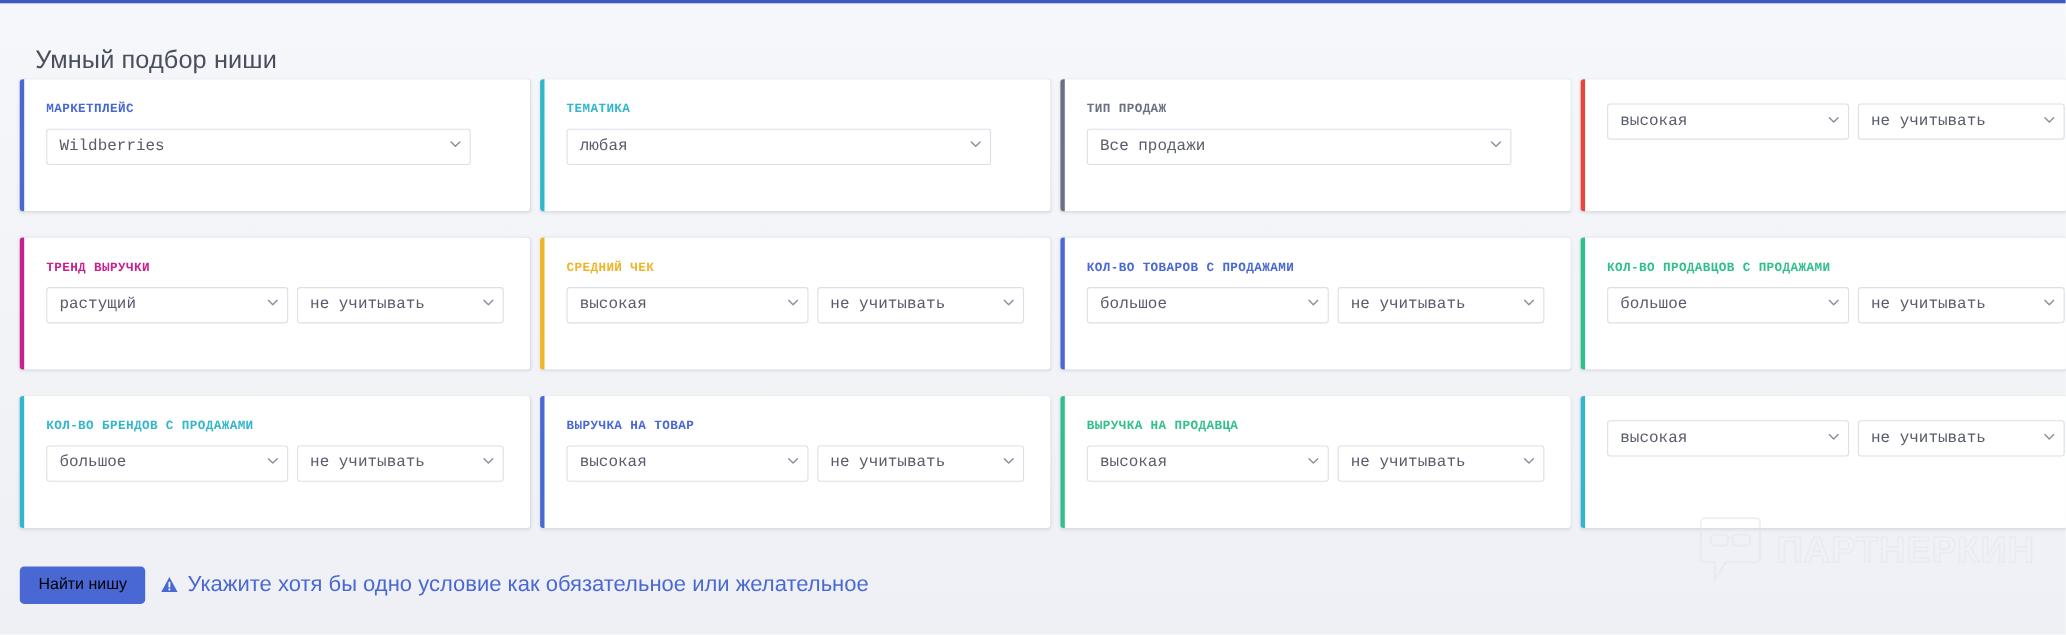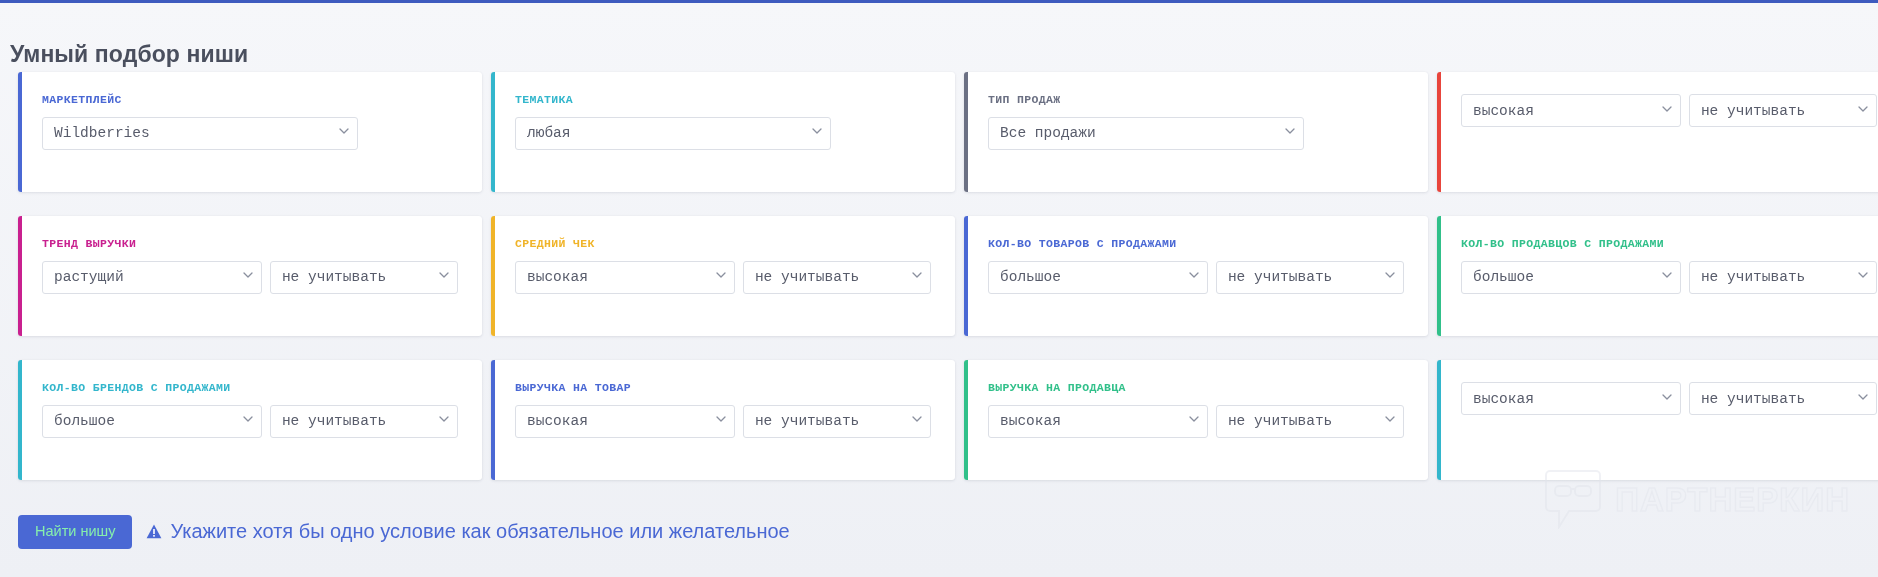--- a/index.html
+++ b/index.html
@@ -27,25 +27,25 @@
   .topbar-line {
     position: absolute;
     left: 0; top: 0;
     width: 100%;
     height: 3px;
     background: #3e5bbf;
   }
 
   .page-title {
     position: absolute;
-    left: 10px;
+    left: 32px;
     top: 26px;
     font-size: 23px;
     color: #4a4f5e;
-    font-weight: 700;
+    font-weight: 400;
     letter-spacing: 0.1px;
     white-space: nowrap;
   }
 
   .grid {
     position: absolute;
     left: 18px;
     top: 72px;
     width: 1842px;
     display: grid;
@@ -111,36 +111,36 @@
     position: absolute;
     right: 9px;
     top: 50%;
     width: 9px;
     height: 9px;
     margin-top: -5px;
     pointer-events: none;
   }
   .select .chev svg { display: block; }
 
-  .select.wide { width: 316px; }
+  .select.wide { width: 386px; }
   .select.half-a { width: 227px; }
   .select.half-b { width: 194px; }
 
   .footer {
     position: absolute;
     left: 18px;
     top: 515px;
     display: flex;
     align-items: center;
     gap: 14px;
   }
 
   .btn-primary {
     background: #4a68d4;
-    color: #86efac;
+    color: #000000;
     font-size: 14.5px;
     border: none;
     border-radius: 4px;
     padding: 9px 17px;
     cursor: pointer;
     line-height: 1.1;
     font-family: inherit;
     white-space: nowrap;
   }
 

